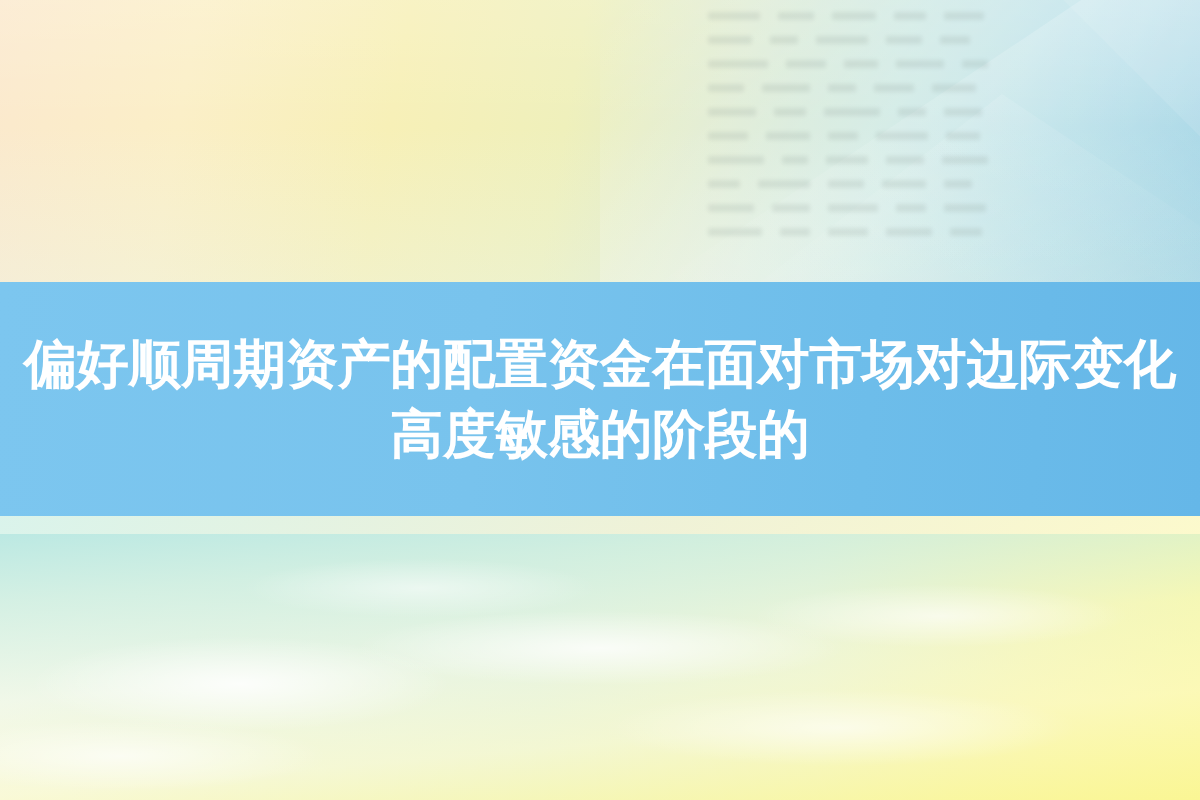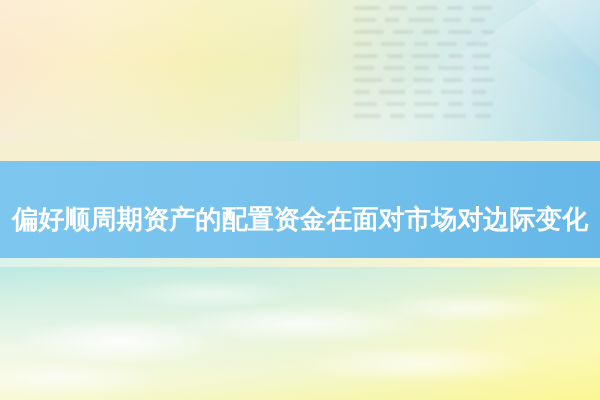--- a/index.html
+++ b/index.html
@@ -97,21 +97,20 @@
     position: absolute;
     left: 0;
     top: 141px;
     width: 600px;
     height: 117px;
     background: linear-gradient(95deg, #7cc6ef 0%, #78c3ed 40%, #6dbdea 72%, #65b7e8 100%);
     display: flex;
     flex-direction: column;
     align-items: center;
     justify-content: center;
-    margin-top: 20px;
   }
 
   .headline {
     width: 100%;
     color: #ffffff;
     font-weight: bold;
     text-align: center;
     line-height: 35px;
     letter-spacing: 0px;
     white-space: nowrap;
@@ -238,19 +237,20 @@
           <div class="ghost-cell" style="width:15px"></div>
           <div class="ghost-cell" style="width:20px"></div>
           <div class="ghost-cell" style="width:23px"></div>
           <div class="ghost-cell" style="width:16px"></div>
         </div>
     </div>
   </div>
 
   <div class="blue-band">
     <div class="headline headline-line1">偏好顺周期资产的配置资金在面对市场对边际变化</div>
+    <div class="headline headline-line2">高度敏感的阶段的</div>
   </div>
 
   <div class="bottom-panel">
     <div class="bottom-top-haze"></div>
   </div>
 
 </div>
 
 </body></html>

